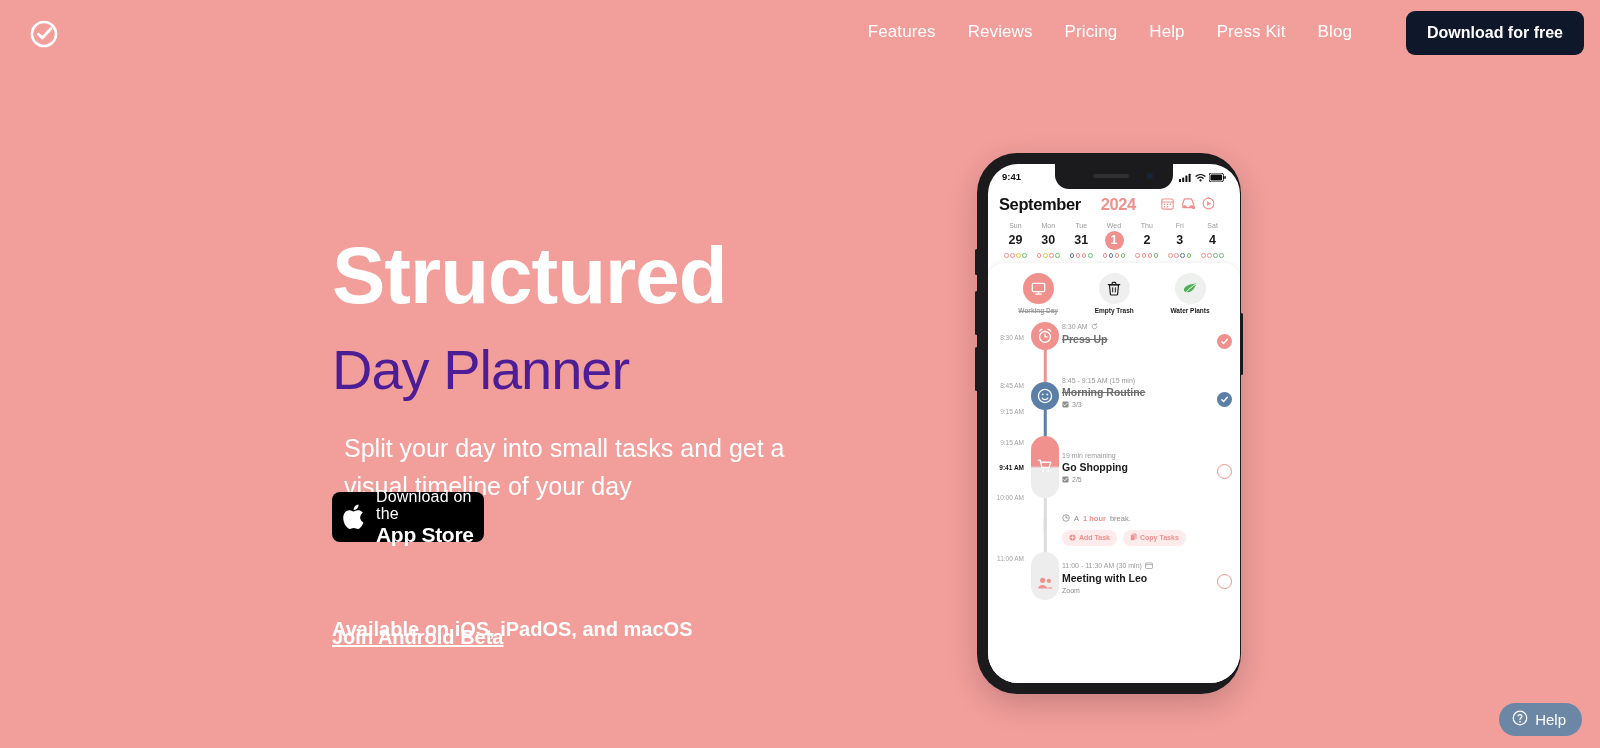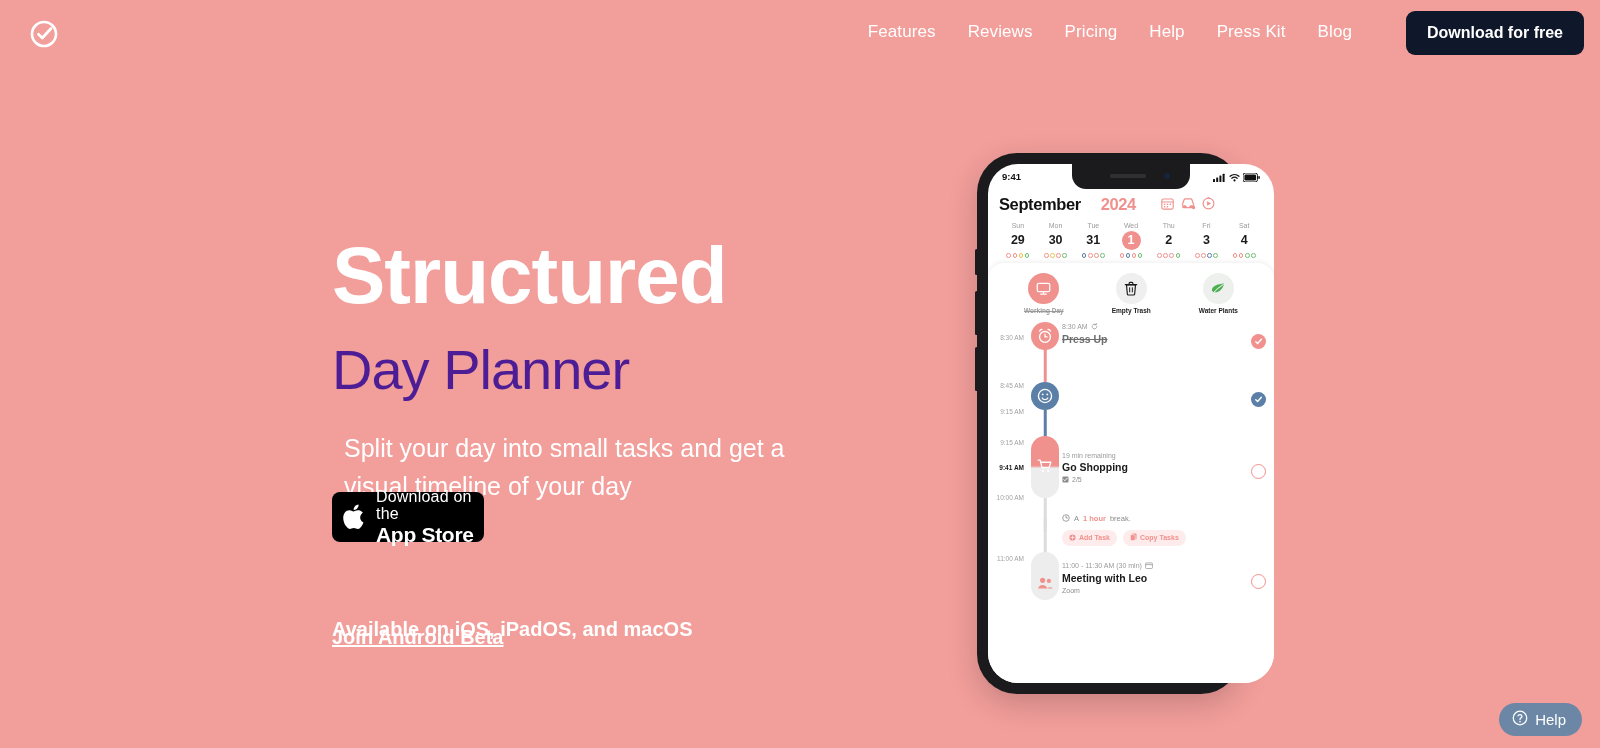--- a/index.html
+++ b/index.html
@@ -81,21 +81,21 @@
     box-shadow: 0 10px 30px rgba(0,0,0,.18);
     padding: 11px;
   }
   .phone-btn { position: absolute; background: #1b1b1d; border-radius: 2px; }
   .pb-l1 { left: -2px; top: 96px; width: 3px; height: 26px; }
   .pb-l2 { left: -2px; top: 138px; width: 3px; height: 44px; }
   .pb-l3 { left: -2px; top: 194px; width: 3px; height: 44px; }
   .pb-r1 { right: -2px; top: 160px; width: 3px; height: 62px; }
 
   .screen {
-    width: 286px; height: 519px; background: #ffffff;
+    width: 252px; height: 519px; background: #ffffff;
     border-radius: 30px; overflow: hidden; position: relative;
   }
   .notch {
     position: absolute; left: 50%; transform: translateX(-50%); top: 0;
     width: 118px; height: 25px; background: #1b1b1d;
     border-bottom-left-radius: 14px; border-bottom-right-radius: 14px;
     z-index: 20;
   }
   .speaker {
     position: absolute; left: 38px; top: 10px; width: 36px; height: 4px;
@@ -465,20 +465,35 @@
             <span class="connector" style="top:34px;height:30px;background:#5b7fa6"></span>
             <span class="node" style="background:#5b7fa6;margin-top:6px">
               <svg width="16" height="16" viewBox="0 0 18 18">
                 <circle cx="9" cy="9" r="7.4" fill="none" stroke="#fff" stroke-width="1.5"></circle>
                 <circle cx="6.4" cy="7.2" r="1.05" fill="#fff"></circle>
                 <circle cx="11.6" cy="7.2" r="1.05" fill="#fff"></circle>
                 <path d="M5.8 11.2 A3.6 3.6 0 0 0 12.2 11.2" fill="none" stroke="#fff" stroke-width="1.4" stroke-linecap="round"></path>
               </svg>
             </span>
           </div>
+          <div class="tcol-body">
+            <div class="t-meta">
+              <span>8:45 - 9:15 AM (15 min)</span>
+            </div>
+            <div class="t-title done">Morning Routine</div>
+            <div class="t-sub">
+              <span>
+                <svg width="7" height="7" viewBox="0 0 9 9">
+                  <rect x=".6" y=".6" width="7.8" height="7.8" rx="1.3" fill="#8c8c8c"></rect>
+                  <path d="M2.2 4.6 L3.7 6.1 L6.8 2.7" fill="none" stroke="#fff" stroke-width="1.2" stroke-linecap="round" stroke-linejoin="round"></path>
+                </svg>
+              </span>
+              <span>3/3</span>
+            </div>
+          </div>
           <span class="t-check" style="background:#5b7fa6;top:16px">
             <svg width="9" height="9" viewBox="0 0 10 10">
               <path d="M2 5.2 L4 7.2 L8.2 2.6" fill="none" stroke="#fff" stroke-width="1.6" stroke-linecap="round" stroke-linejoin="round"></path>
             </svg>
           </span>
         </div>
 
         <div class="trow" style="min-height:72px">
           <div class="tcol-time">
             <span class="tlabel" style="top:3px">9:15 AM</span>

